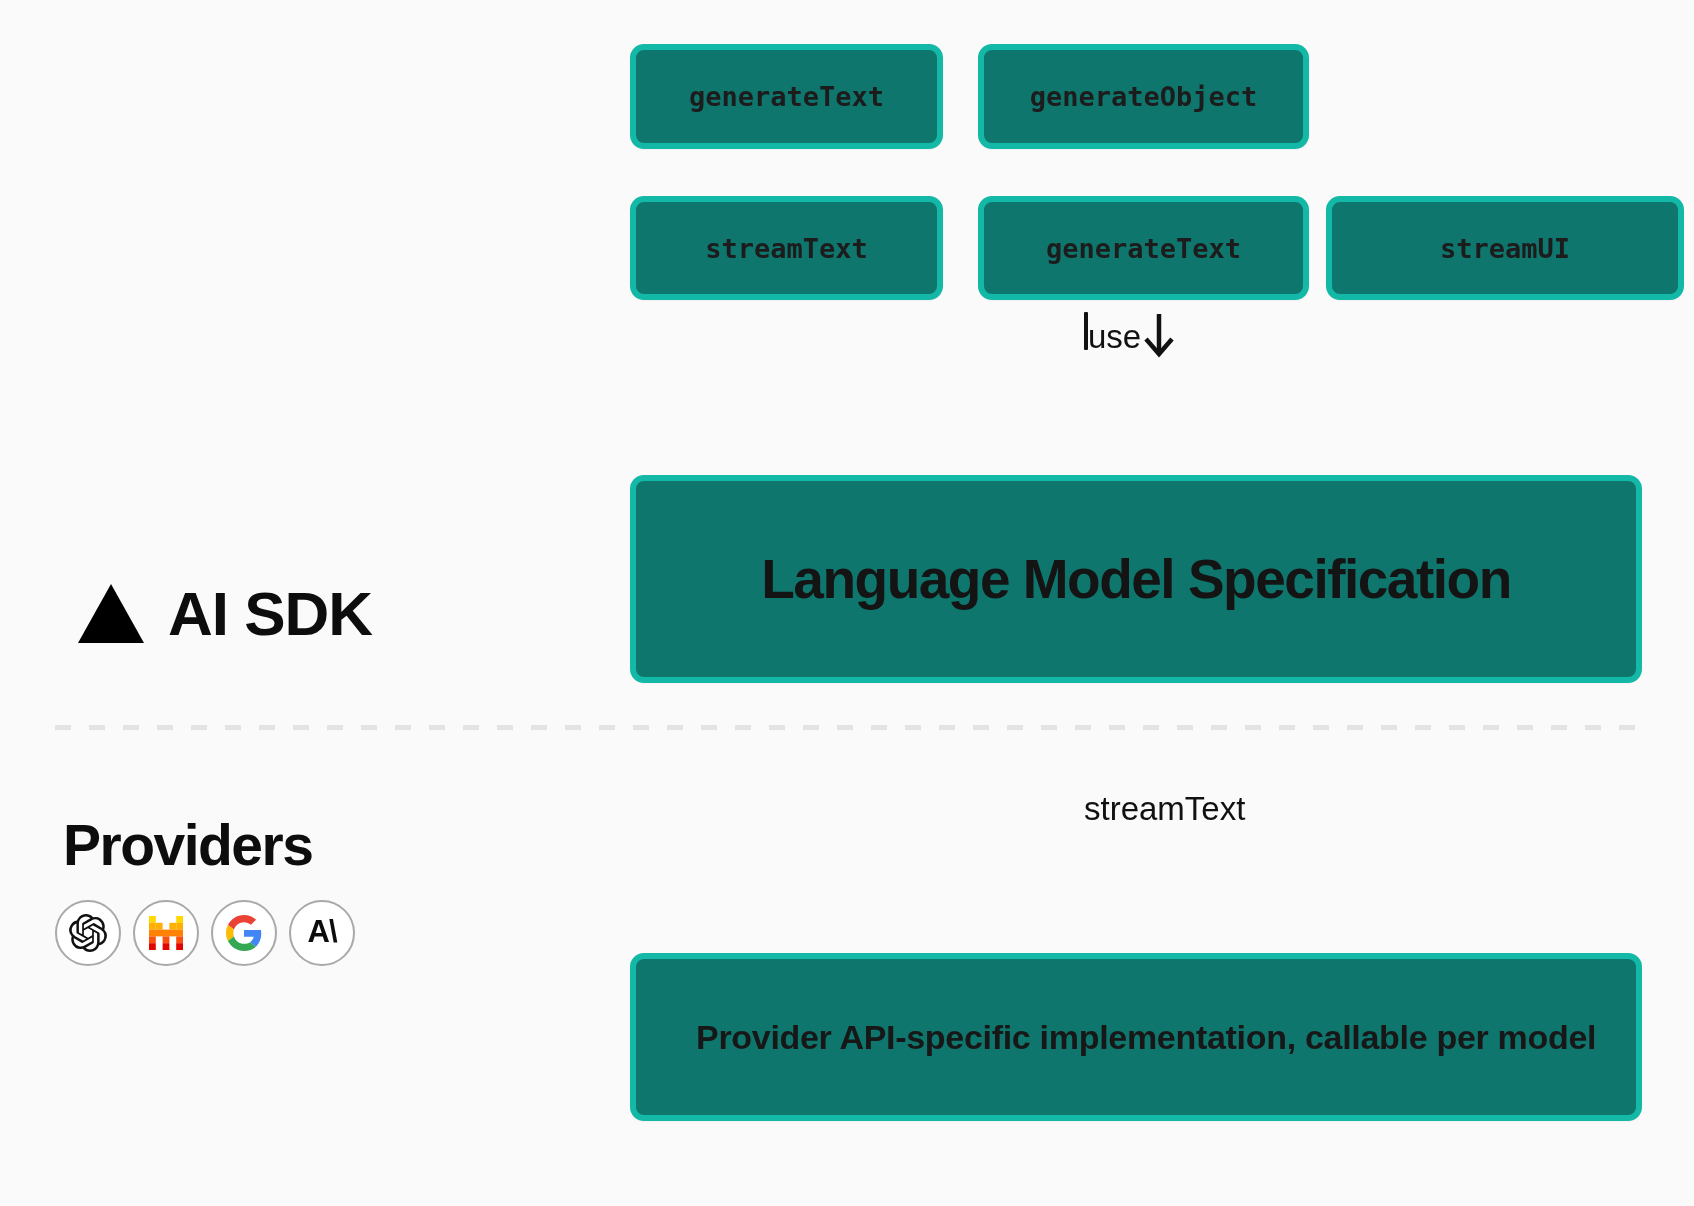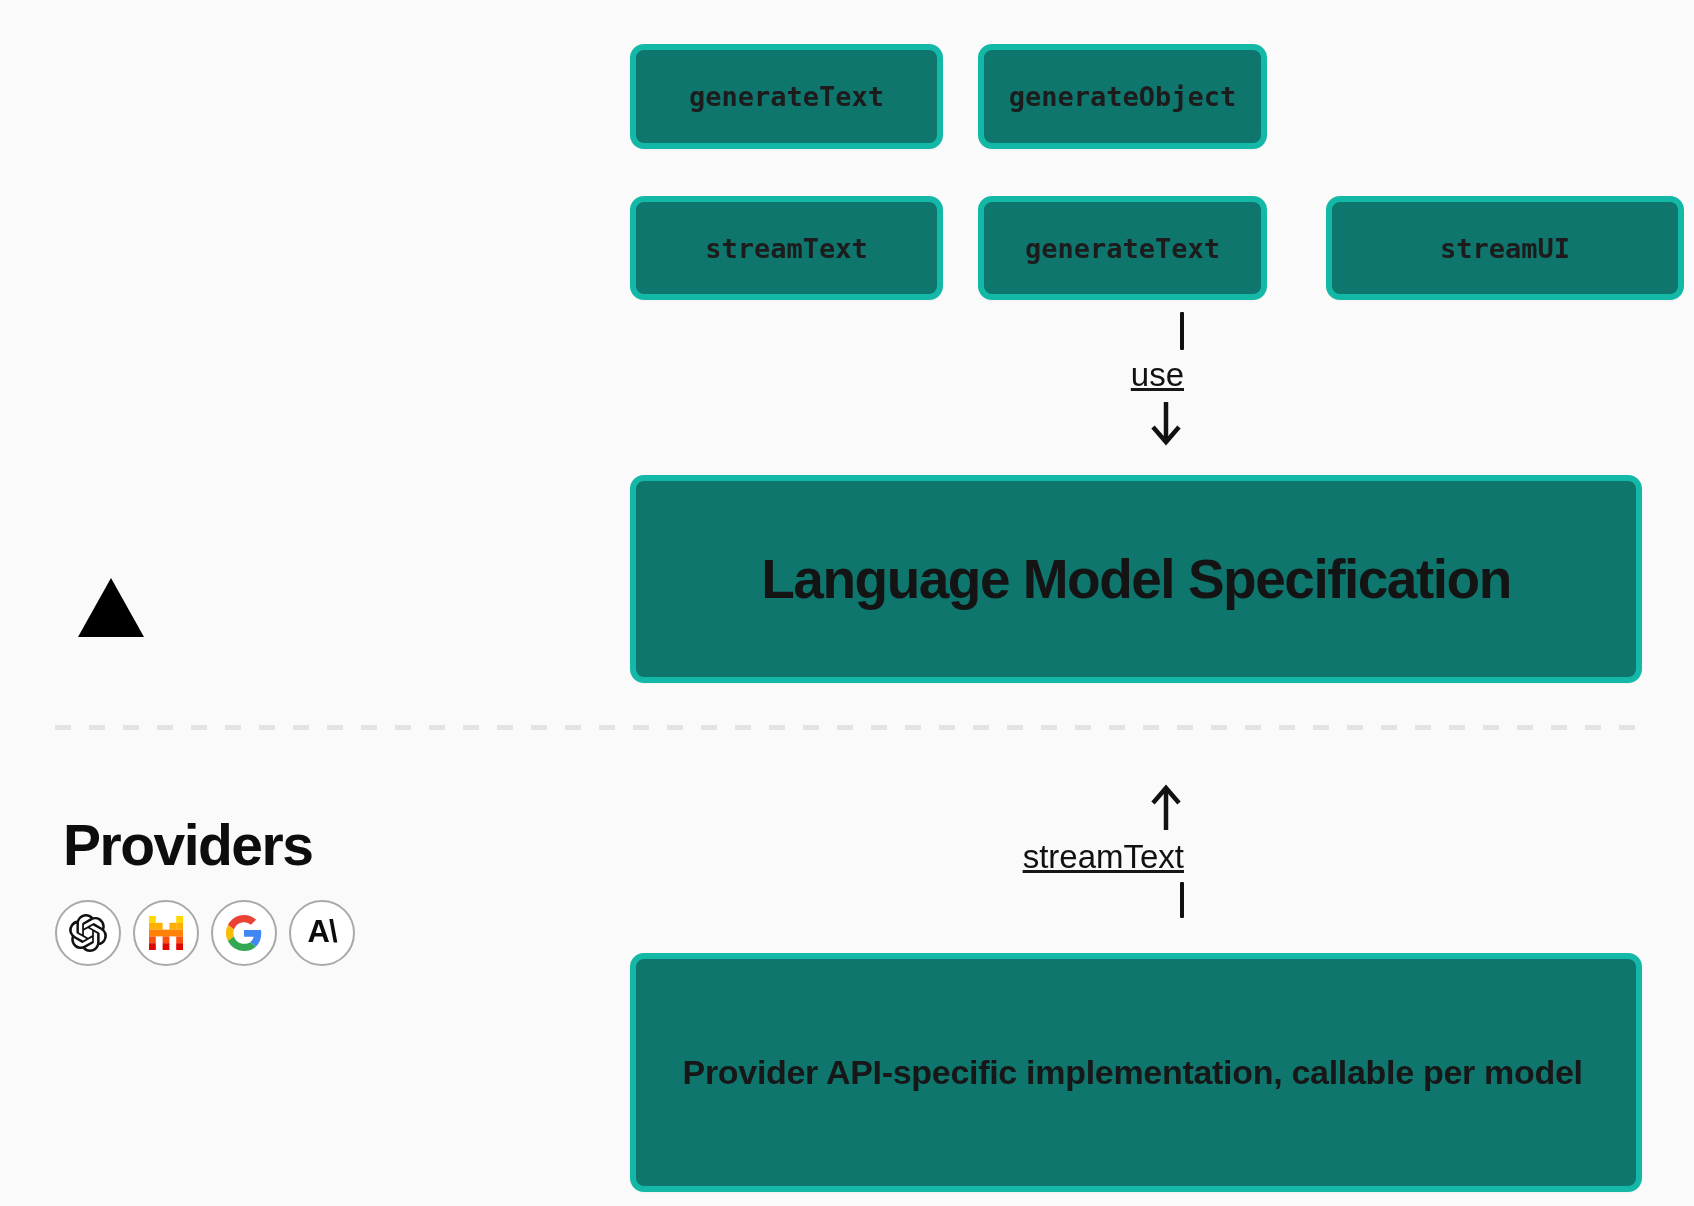--- a/index.html
+++ b/index.html
@@ -15,42 +15,42 @@
     box-shadow:0 1px 2px rgba(0,0,0,0.04);
     display:flex;align-items:center;justify-content:center;
   }
   .fn-box{
     font-family:"DejaVu Sans Mono","Liberation Mono",monospace;
     font-size:27px;font-weight:600;color:#1c1c1c;letter-spacing:0;
   }
   .fn-r1{top:44px;height:105px;}
   .fn-r2{top:187px;height:104px;margin-top:9px;}
   .fn-c1{left:630px;width:313px;}
-  .fn-c2{left:978px;width:289px;}
+  .fn-c2{left:978px;width:331px;}
   .fn-c3{left:1326px;width:358px;}
 
   .connector{
     position:absolute;width:100px;
-    display:flex;flex-direction:column;align-items:flex-end;text-decoration:underline;
+    display:flex;flex-direction:row;align-items:flex-start;
   }
   .connector .seg{width:4px;background:#111;border-radius:1px;}
   .connector .lbl{
     font-size:33px;font-weight:500;color:#111;line-height:1.1;
     margin:7px 0;
   }
   .connector svg{display:block;}
   #use-connector{left:1084px;top:312px;}
   #implement-connector{left:1084px;top:784px;}
 
   #spec-box{left:630px;top:467px;width:1012px;height:208px;margin-top:8px;}
   #spec-box .title{
     font-size:55px;font-weight:700;letter-spacing:-1.5px;color:#141414;
   }
 
-  #impl-box{left:630px;top:953px;width:1012px;height:239px;justify-content:center;}
+  #impl-box{left:630px;top:953px;width:1012px;height:168px;justify-content:flex-end;}
   #impl-box .impl-text{
     margin-left:33px;width:940px;
     font-size:34px;font-weight:700;letter-spacing:-0.3px;
     line-height:1.5;color:#171717;
   }
 
   #ai-sdk-lockup{
     position:absolute;left:78px;top:578px;
     display:flex;align-items:center;gap:24px;
   }
@@ -115,20 +115,21 @@
     <path d="M5 27 L18 42 L31 27" stroke="#111" stroke-width="4.5" fill="none" stroke-linejoin="miter"></path>
   </svg>
 </div>
 
 <div class="card" id="spec-box">
   <span class="title">Language Model Specification</span>
 </div>
 
 <div id="ai-sdk-lockup">
   <div class="vercel-triangle"></div>
+  <div class="lockup-text">AI SDK</div>
 </div>
 
 <div id="section-divider"></div>
 
 <div id="providers-heading">Providers</div>
 
 <div id="provider-icons">
   <div class="provider-circle">
     <svg width="38" height="38" viewBox="0 0 24 24">
       <path fill="#111" d="M22.2819 9.8211a5.9847 5.9847 0 0 0-.5157-4.9108 6.0462 6.0462 0 0 0-6.5098-2.9A6.0651 6.0651 0 0 0 4.9807 4.1818a5.9847 5.9847 0 0 0-3.9977 2.9 6.0462 6.0462 0 0 0 .7427 7.0966 5.98 5.98 0 0 0 .511 4.9107 6.051 6.051 0 0 0 6.5146 2.9001A5.9847 5.9847 0 0 0 13.2599 24a6.0557 6.0557 0 0 0 5.7718-4.2058 5.9894 5.9894 0 0 0 3.9977-2.9001 6.0557 6.0557 0 0 0-.7475-7.0729zm-9.022 12.6081a4.4755 4.4755 0 0 1-2.8764-1.0408l.1419-.0804 4.7783-2.7582a.7948.7948 0 0 0 .3927-.6813v-6.7369l2.02 1.1686a.071.071 0 0 1 .038.0615v5.5826a4.504 4.504 0 0 1-4.4945 4.4944zm-9.6607-4.1254a4.4708 4.4708 0 0 1-.5346-3.0137l.142.0852 4.783 2.7582a.7712.7712 0 0 0 .7806 0l5.8428-3.3685v2.3324a.0804.0804 0 0 1-.0332.0615L9.74 19.9502a4.4992 4.4992 0 0 1-6.1408-1.6464zM2.3408 7.8956a4.485 4.485 0 0 1 2.3655-1.9728V11.6a.7664.7664 0 0 0 .3879.6765l5.8144 3.3543-2.0201 1.1685a.0757.0757 0 0 1-.071 0l-4.8303-2.7865A4.504 4.504 0 0 1 2.3408 7.8956zm16.5963 3.8558L13.1038 8.364 15.1192 7.2a.0757.0757 0 0 1 .071 0l4.8303 2.7913a4.4944 4.4944 0 0 1-.6765 8.1042v-5.6772a.79.79 0 0 0-.407-.667zm2.0107-3.0231l-.142-.0852-4.7735-2.7818a.7759.7759 0 0 0-.7854 0L9.409 9.2297V6.8974a.0662.0662 0 0 1 .0284-.0615l4.8303-2.7866a4.4992 4.4992 0 0 1 6.6802 4.66zM8.3065 12.863l-2.02-1.1638a.0804.0804 0 0 1-.038-.0567V6.0742a4.4992 4.4992 0 0 1 7.3757-3.4537l-.142.0805L8.704 5.459a.7948.7948 0 0 0-.3927.6813zm1.0976-2.3654l2.602-1.4998 2.6069 1.4998v2.9994l-2.5974 1.4997-2.6067-1.4997z"></path>

